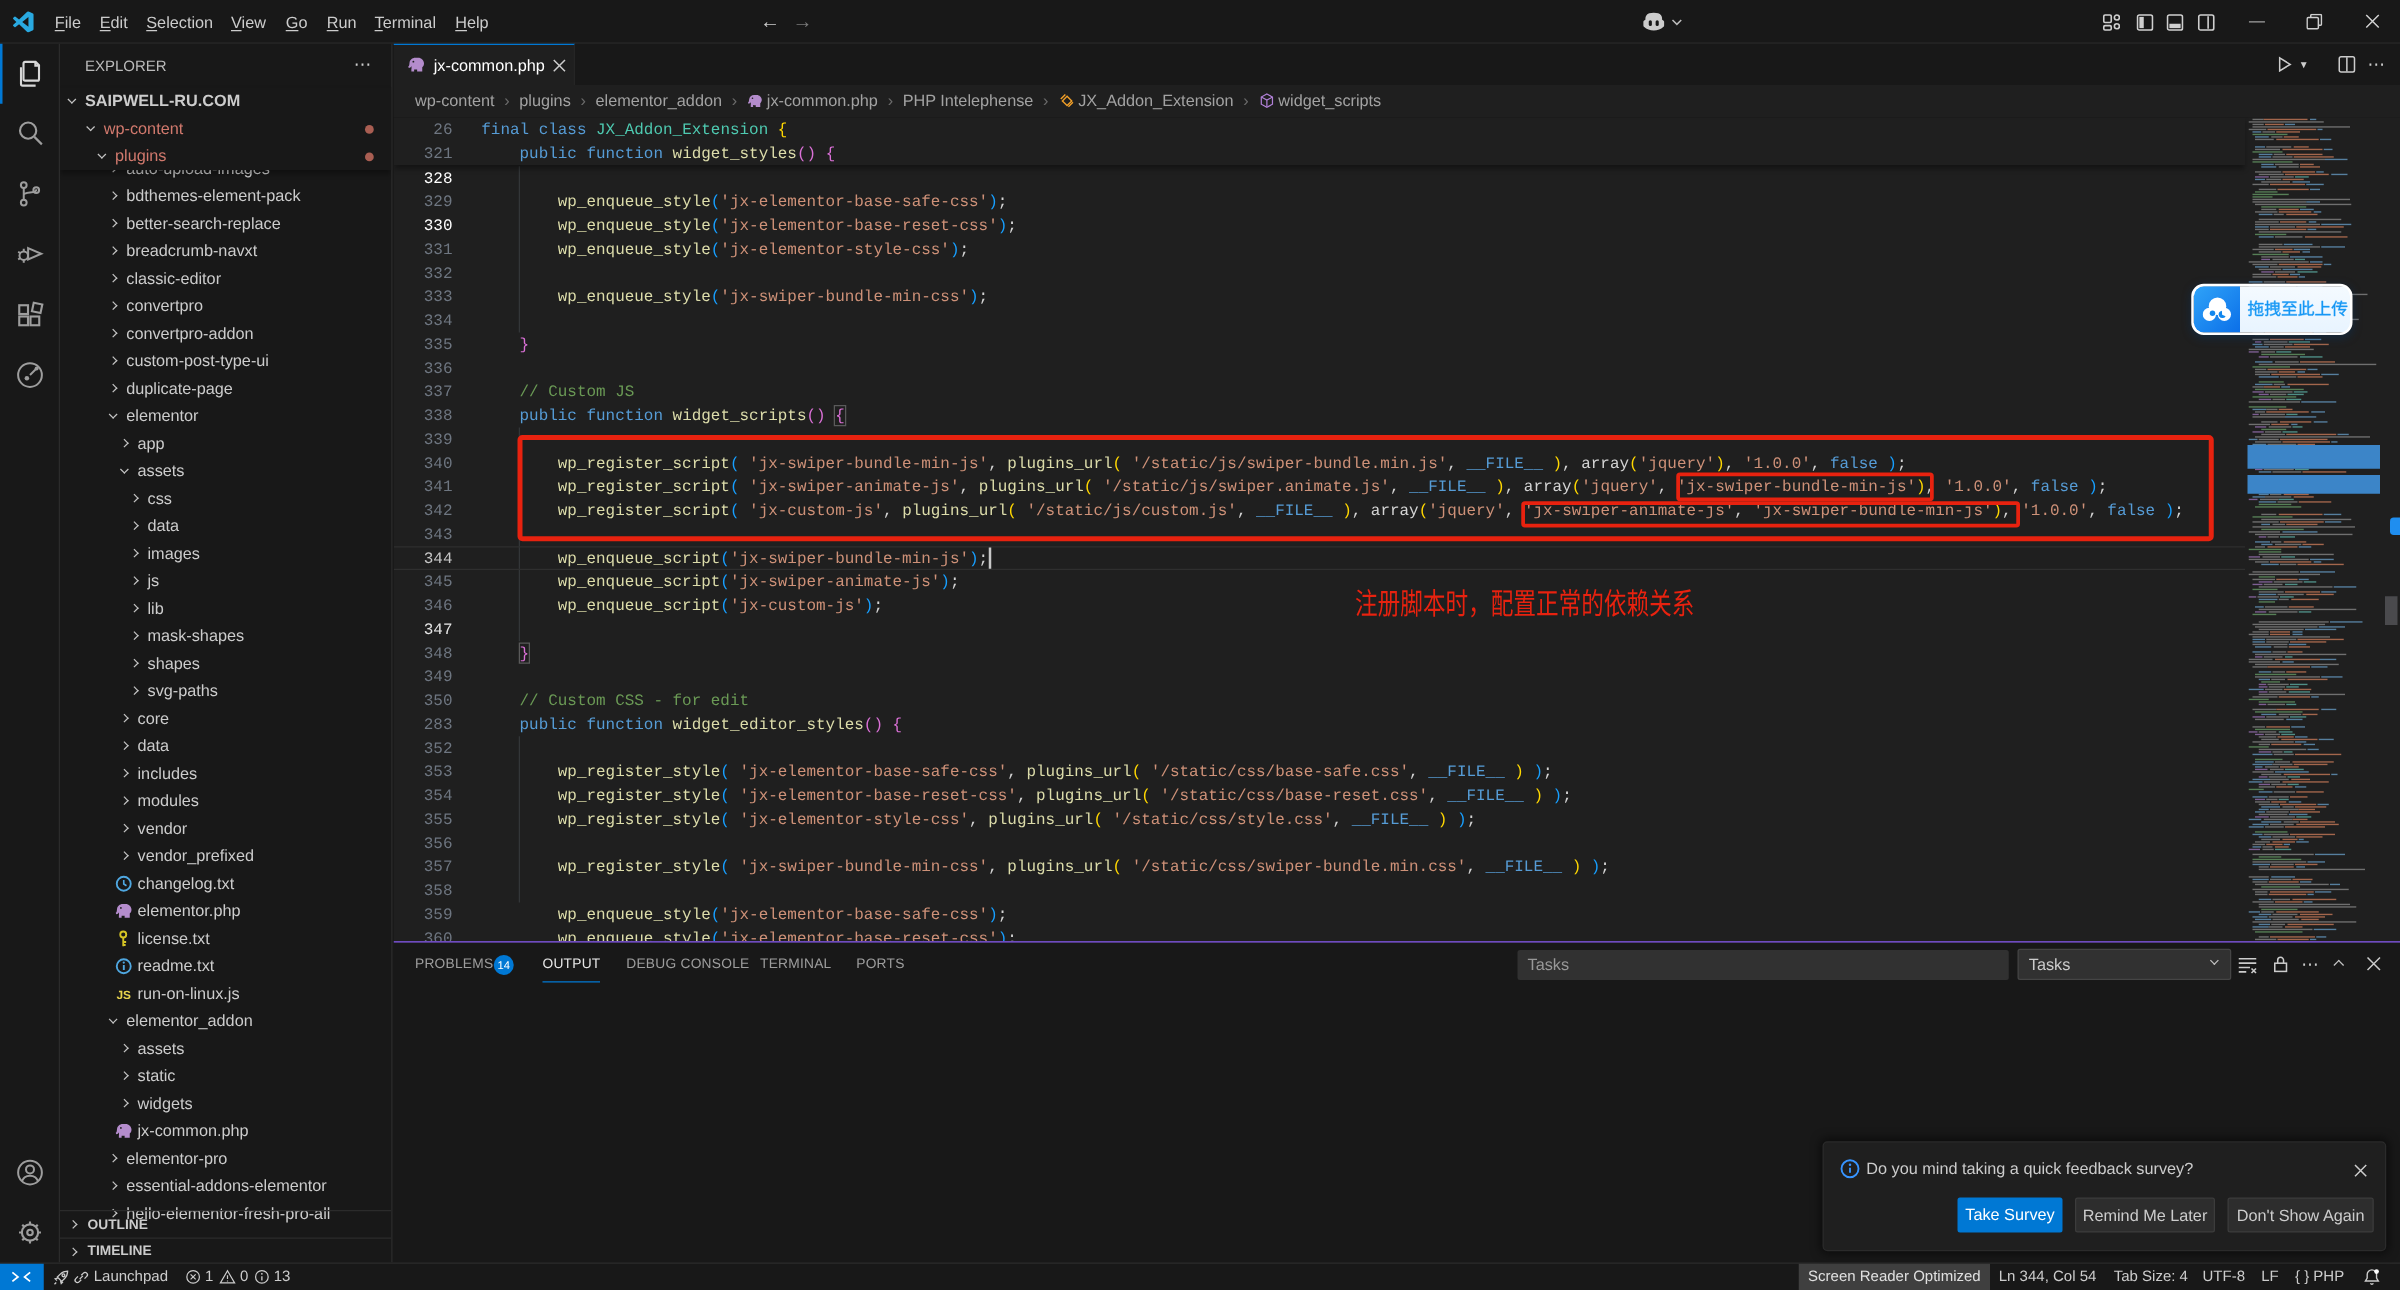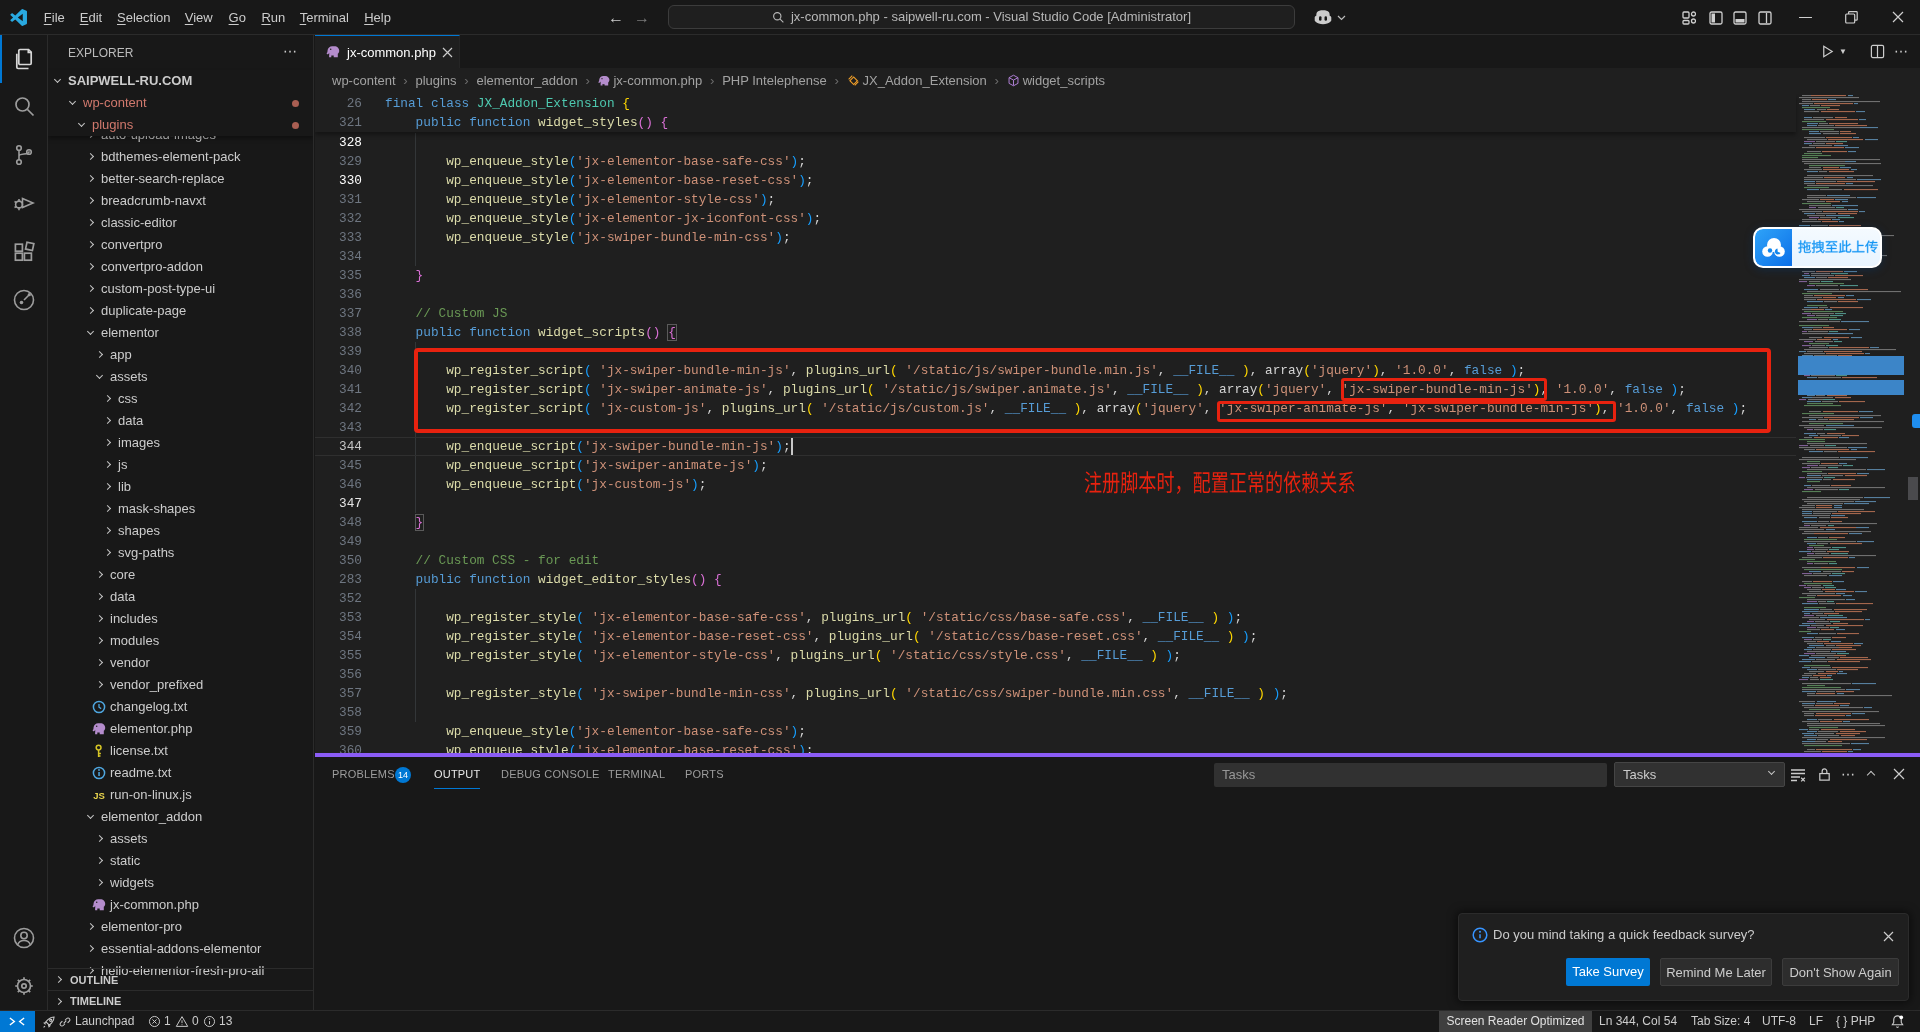--- a/index.html
+++ b/index.html
@@ -25,21 +25,21 @@
 #tabbar{left:315px;top:35px;width:1605px;height:33px;background:#181818}
 #tab1{position:absolute;left:0;top:0;width:145px;height:33px;background:#1f1f1f;border-top:1px solid #0078d4;border-right:1px solid #252525;color:#ffffff;font-size:13px}
 #breadcrumb{left:315px;top:68px;width:1605px;height:26px;background:#1f1f1f;color:#a2a2a2;font-size:13px;line-height:26px;white-space:nowrap}
 #code{left:315px;top:94px;width:1605px;height:659px;background:#1f1f1f;overflow:hidden}
 .cd{position:absolute;left:70px;height:19px;line-height:19px;font-family:"Liberation Mono",monospace;font-size:12.75px;white-space:pre;color:#d4d4d4}
 .cd i,.cd b{font-style:normal;font-weight:normal}
 .ln{position:absolute;left:0;width:47px;height:19px;line-height:19px;font-family:"Liberation Mono",monospace;font-size:12.75px;color:#6e7681;text-align:right}
 i.k{color:#569cd6}i.f{color:#dcdcaa}i.c{color:#4ec9b0}i.s{color:#ce9178}i.m{color:#6a9955}i.b1{color:#ffd700}i.b2{color:#da70d6}i.b3{color:#179fff}
 .guide{position:absolute;width:1px;background:#333638}
 
-#panel{left:315px;top:753px;width:1605px;height:257px;background:#181818;border-top:4px solid #8b5cf6}
+#panel{left:315px;top:753px;width:1605px;height:257px;background:#181818;border-top:1px solid #8b5cf6}
 .ptab{position:absolute;top:0;height:35px;line-height:35px;font-size:11px;letter-spacing:.2px;color:#9d9d9d}
 
 #statusbar{left:0;top:1010px;width:1920px;height:22px;background:#181818;border-top:1px solid #2b2b2b;font-size:12px;color:#cccccc}
 .sitem{position:absolute;top:0;height:21px;line-height:21px;white-space:nowrap}
 
 #toast{left:1458px;top:913px;width:451px;height:88px;background:#1f1f1f;border:1px solid #2b2b2b;border-radius:4px;box-shadow:0 0 8px 2px rgba(0,0,0,.5);font-size:13px;color:#ccc}
 .btn{position:absolute;top:44px;height:28px;line-height:28px;text-align:center;font-size:13px;border-radius:2px}
 
 #pill{left:1753px;top:227px;width:129px;height:41px;border-radius:10px;background:linear-gradient(180deg,#f4faff,#e8f4ff);border:2px solid #fff;box-shadow:0 2px 8px rgba(0,60,120,.35);overflow:hidden}
 </style></head><body>
@@ -51,24 +51,20 @@
       <div class="menu" style="left:43.8px"><u>F</u>ile</div>
       <div class="menu" style="left:79.8px"><u>E</u>dit</div>
       <div class="menu" style="left:117px"><u>S</u>election</div>
       <div class="menu" style="left:184.8px"><u>V</u>iew</div>
       <div class="menu" style="left:228.6px"><u>G</u>o</div>
       <div class="menu" style="left:261.4px"><u>R</u>un</div>
       <div class="menu" style="left:299.7px"><u>T</u>erminal</div>
       <div class="menu" style="left:364.2px"><u>H</u>elp</div>
       <div class="menu" style="left:608px;color:#cccccc;font-size:16px">←</div>
       <div class="menu" style="left:634px;color:#7a7a7a;font-size:16px">→</div>
-      <div class="abs" id="cmdcenter"><svg style="vertical-align:-3px;margin-right:6px" width="13" height="13" viewBox="0 0 16 16">
-          <circle cx="6.5" cy="6.5" r="4.5" fill="none" stroke="#b8b8b8" stroke-width="1.4"></circle>
-          <path d="M10 10l4 4" stroke="#b8b8b8" stroke-width="1.4"></path>
-        </svg>jx-common.php - saipwell-ru.com - Visual Studio Code [Administrator]</div>
       <svg class="abs" style="left:1314px;top:9px" width="18" height="17" viewBox="0 0 18 16">
         <path fill="#cccccc" d="M3.2 2.6C4.2 1.2 6.2.7 9 .7s4.8.5 5.8 1.9c.8 1 .9 2.3.9 3.6 1 .4 1.6.9 1.6 1.7v2.9c0 .5-.3 1-.7 1.3C14.8 13.9 12 14.8 9 14.8s-5.8-.9-7.6-2.7c-.4-.3-.7-.8-.7-1.3V7.9c0-.8.6-1.3 1.6-1.7 0-1.3.1-2.6.9-3.6z"></path>
         <rect x="5" y="6.7" width="2.5" height="4.6" rx="1.25" fill="#181818"></rect>
         <rect x="10.5" y="6.7" width="2.5" height="4.6" rx="1.25" fill="#181818"></rect>
       </svg>
       <svg class="abs" style="left:1337px;top:15px" width="9" height="6" viewBox="0 0 9 6">
         <path d="M1 1l3.5 3.5L8 1" fill="none" stroke="#bbbbbb" stroke-width="1.2"></path>
       </svg>
       <svg class="abs" style="left:1682px;top:11px" width="14" height="14" viewBox="0 0 14 14">
         <rect x="1" y="1" width="6" height="6" rx="1" fill="none" stroke="#cfcfcf" stroke-width="1.3"></rect>
@@ -408,21 +404,20 @@
       <div class="guide" style="left:100px;top:495px;height:133px"></div>
       <div class="abs" style="left:0;top:343px;width:1481px;height:19px;border-top:1px solid #2f2f2f;border-bottom:1px solid #2f2f2f"></div>
       <div class="ln" style="top:39px;color:#ffffff">328</div>
       <div class="ln" style="top:58px;color:#6e7681">329</div>
       <div class="cd" style="top:58px">        <i class="f">wp_enqueue_style</i><i class="b3">(</i><i class="s">'jx-elementor-base-safe-css'</i><i class="b3">)</i>;</div>
       <div class="ln" style="top:77px;color:#ffffff">330</div>
       <div class="cd" style="top:77px">        <i class="f">wp_enqueue_style</i><i class="b3">(</i><i class="s">'jx-elementor-base-reset-css'</i><i class="b3">)</i>;</div>
       <div class="ln" style="top:96px;color:#6e7681">331</div>
       <div class="cd" style="top:96px">        <i class="f">wp_enqueue_style</i><i class="b3">(</i><i class="s">'jx-elementor-style-css'</i><i class="b3">)</i>;</div>
       <div class="ln" style="top:115px;color:#6e7681">332</div>
-      <div class="cd" style="top:115px">        <i class="f">wp_enqueue_style</i><i class="b3">(</i><i class="s">'jx-elementor-jx-iconfont-css'</i><i class="b3">)</i>;</div>
       <div class="ln" style="top:134px;color:#6e7681">333</div>
       <div class="cd" style="top:134px">        <i class="f">wp_enqueue_style</i><i class="b3">(</i><i class="s">'jx-swiper-bundle-min-css'</i><i class="b3">)</i>;</div>
       <div class="ln" style="top:153px;color:#6e7681">334</div>
       <div class="ln" style="top:172px;color:#6e7681">335</div>
       <div class="cd" style="top:172px">    <i class="b2">}</i></div>
       <div class="ln" style="top:191px;color:#6e7681">336</div>
       <div class="ln" style="top:210px;color:#6e7681">337</div>
       <div class="cd" style="top:210px">    <i class="m">// Custom JS</i></div>
       <div class="ln" style="top:229px;color:#6e7681">338</div>
       <div class="cd" style="top:229px">    <i class="k">public</i> <i class="k">function</i> <i class="f">widget_scripts</i><i class="b2">()</i> <i class="b2" style="outline:1px solid #5a5a5a;outline-offset:0px">{</i></div>

